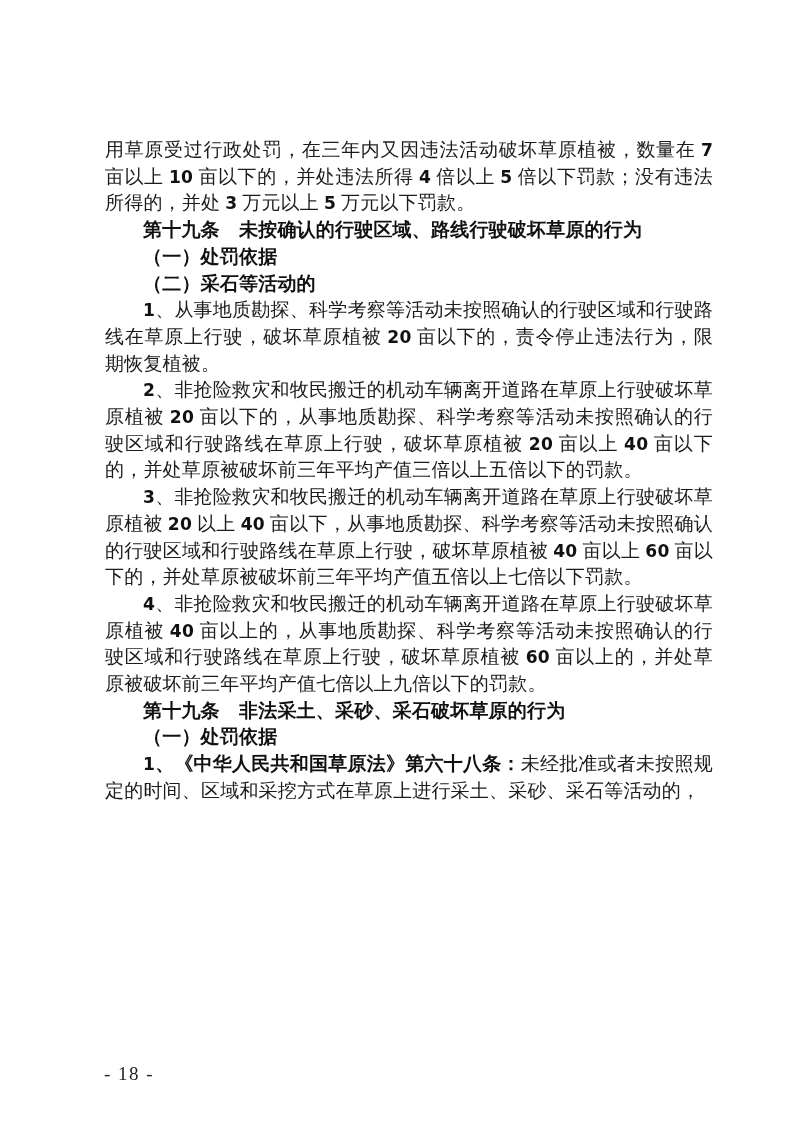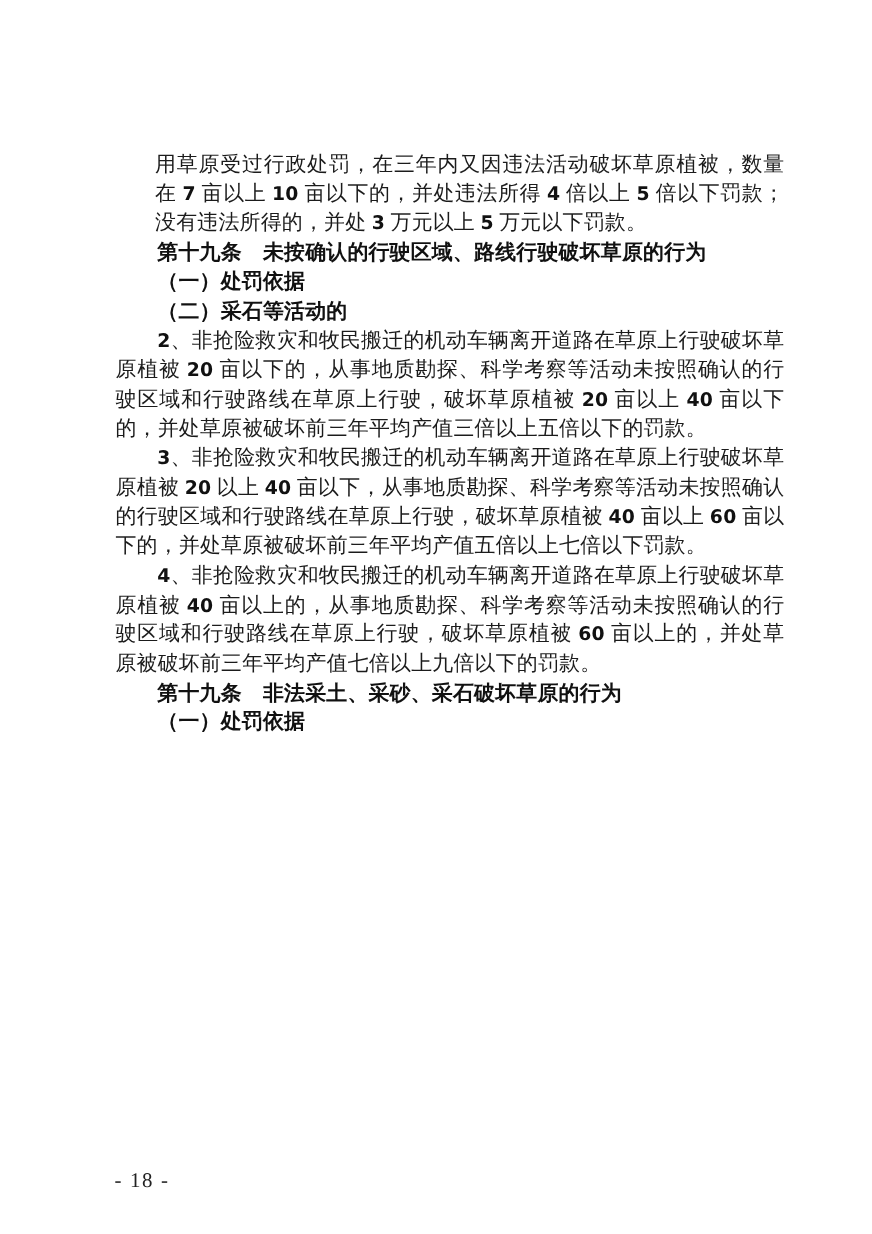--- a/index.html
+++ b/index.html
@@ -27,21 +27,20 @@
     padding: 0;
     font-size: 19px;
     line-height: 26.7px;
     text-align: justify;
     text-align-last: left;
     text-indent: 2em;
     letter-spacing: 0.2px;
   }
   .content p.no-indent {
     text-indent: 0;
-    margin-left: 36px;
   }
   .content p.heading {
     font-family: "Liberation Sans", "DejaVu Sans", sans-serif;
     font-weight: bold;
     color: #111;
   }
   .seg.bold {
     font-family: "Liberation Sans", "DejaVu Sans", sans-serif;
     font-weight: bold;
     color: #111;
@@ -64,20 +63,22 @@
 </style>
 </head>
 <body>
 
 <div class="page">
   <div class="content">
       <p class="body no-indent"><span class="seg">用草原受过行政处罚，在三年内又因违法活动破坏草原植被，数量在 <span class="num">7</span> 亩以上 <span class="num">10</span> 亩以下的，并处违法所得 <span class="num">4</span> 倍以上 <span class="num">5</span> 倍以下罚款；没有违法所得的，并处 <span class="num">3</span> 万元以上 <span class="num">5</span> 万元以下罚款。</span></p>
       <p class="heading"><span class="seg bold">第十九条　未按确认的行驶区域、路线行驶破坏草原的行为</span></p>
       <p class="heading"><span class="seg bold">（一）处罚依据</span></p>
       <p class="heading"><span class="seg bold">（二）采石等活动的</span></p>
+      <p class="body"><span class="seg"><span class="num">1</span>、从事地质勘探、科学考察等活动未按照确认的行驶区域和行驶路线在草原上行驶，破坏草原植被 <span class="num">20</span> 亩以下的，责令停止违法行为，限期恢复植被。</span></p>
       <p class="body"><span class="seg"><span class="num">2</span>、非抢险救灾和牧民搬迁的机动车辆离开道路在草原上行驶破坏草原植被 <span class="num">20</span> 亩以下的，从事地质勘探、科学考察等活动未按照确认的行驶区域和行驶路线在草原上行驶，破坏草原植被 <span class="num">20</span> 亩以上 <span class="num">40</span> 亩以下的，并处草原被破坏前三年平均产值三倍以上五倍以下的罚款。</span></p>
       <p class="body"><span class="seg"><span class="num">3</span>、非抢险救灾和牧民搬迁的机动车辆离开道路在草原上行驶破坏草原植被 <span class="num">20</span> 以上 <span class="num">40</span> 亩以下，从事地质勘探、科学考察等活动未按照确认的行驶区域和行驶路线在草原上行驶，破坏草原植被 <span class="num">40</span> 亩以上 <span class="num">60</span> 亩以下的，并处草原被破坏前三年平均产值五倍以上七倍以下罚款。</span></p>
       <p class="body"><span class="seg"><span class="num">4</span>、非抢险救灾和牧民搬迁的机动车辆离开道路在草原上行驶破坏草原植被 <span class="num">40</span> 亩以上的，从事地质勘探、科学考察等活动未按照确认的行驶区域和行驶路线在草原上行驶，破坏草原植被 <span class="num">60</span> 亩以上的，并处草原被破坏前三年平均产值七倍以上九倍以下的罚款。</span></p>
       <p class="heading"><span class="seg bold">第十九条　非法采土、采砂、采石破坏草原的行为</span></p>
       <p class="heading"><span class="seg bold">（一）处罚依据</span></p>
+      <p class="body"><span class="seg bold"><span class="num">1</span>、《中华人民共和国草原法》第六十八条：</span><span class="seg">未经批准或者未按照规定的时间、区域和采挖方式在草原上进行采土、采砂、采石等活动的，</span></p>
     </div>
   <div class="page-number">- 18 -</div>
 </div>
 
 </body></html>

